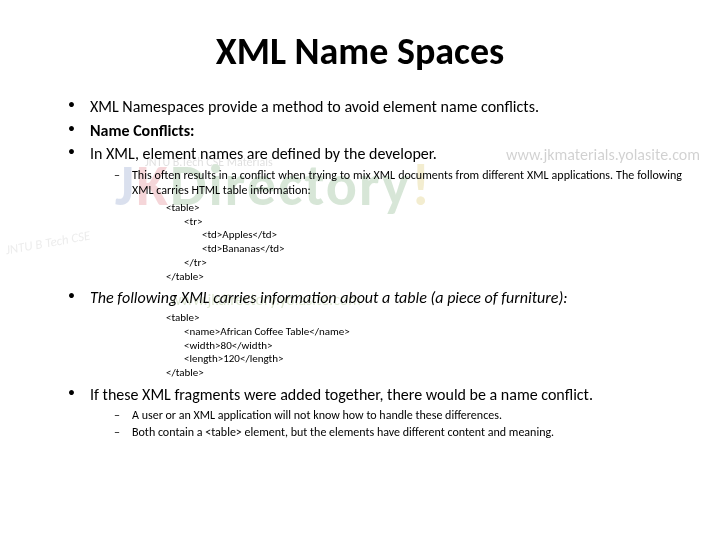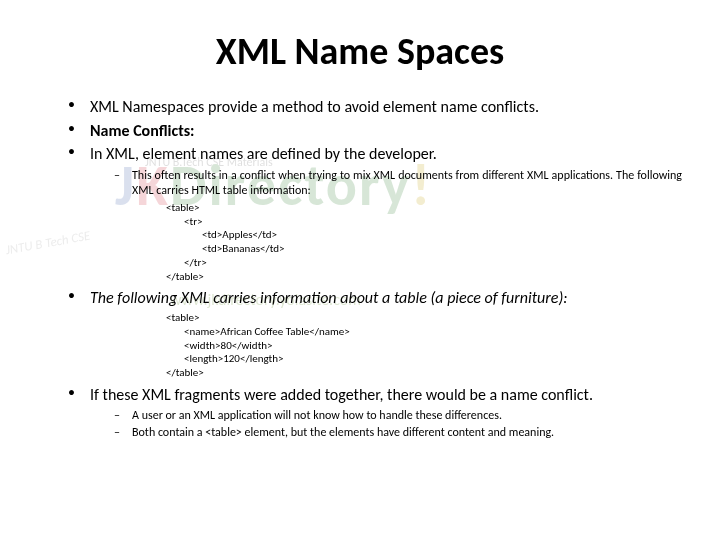--- a/index.html
+++ b/index.html
@@ -121,20 +121,21 @@
 </head>
 <body>
 
 <div class="watermark">
   <div class="wm-tag">JNTU B.Tech CSE Materials</div>
   <div class="wm-title wm1">
     <span class="j">J</span><span class="k">K</span><span class="d">Directory</span><span class="ex">!</span>
   </div>
   <div class="wm-left">JNTU B Tech CSE</div>
   <div class="wm-url wm-url1">www.jkdirectory.yolasite.com</div>
+  <div class="wm-url wm-url-r">www.jkmaterials.yolasite.com</div>
 </div>
 
 <div class="slide">
   <h1>XML Name Spaces</h1>
 
   <ul class="main">
     <li>XML Namespaces provide a method to avoid element name conflicts.</li>
     <li><span class="bold">Name Conflicts:</span></li>
     <li>
       <span>In XML, element names are defined by the developer.</span>

